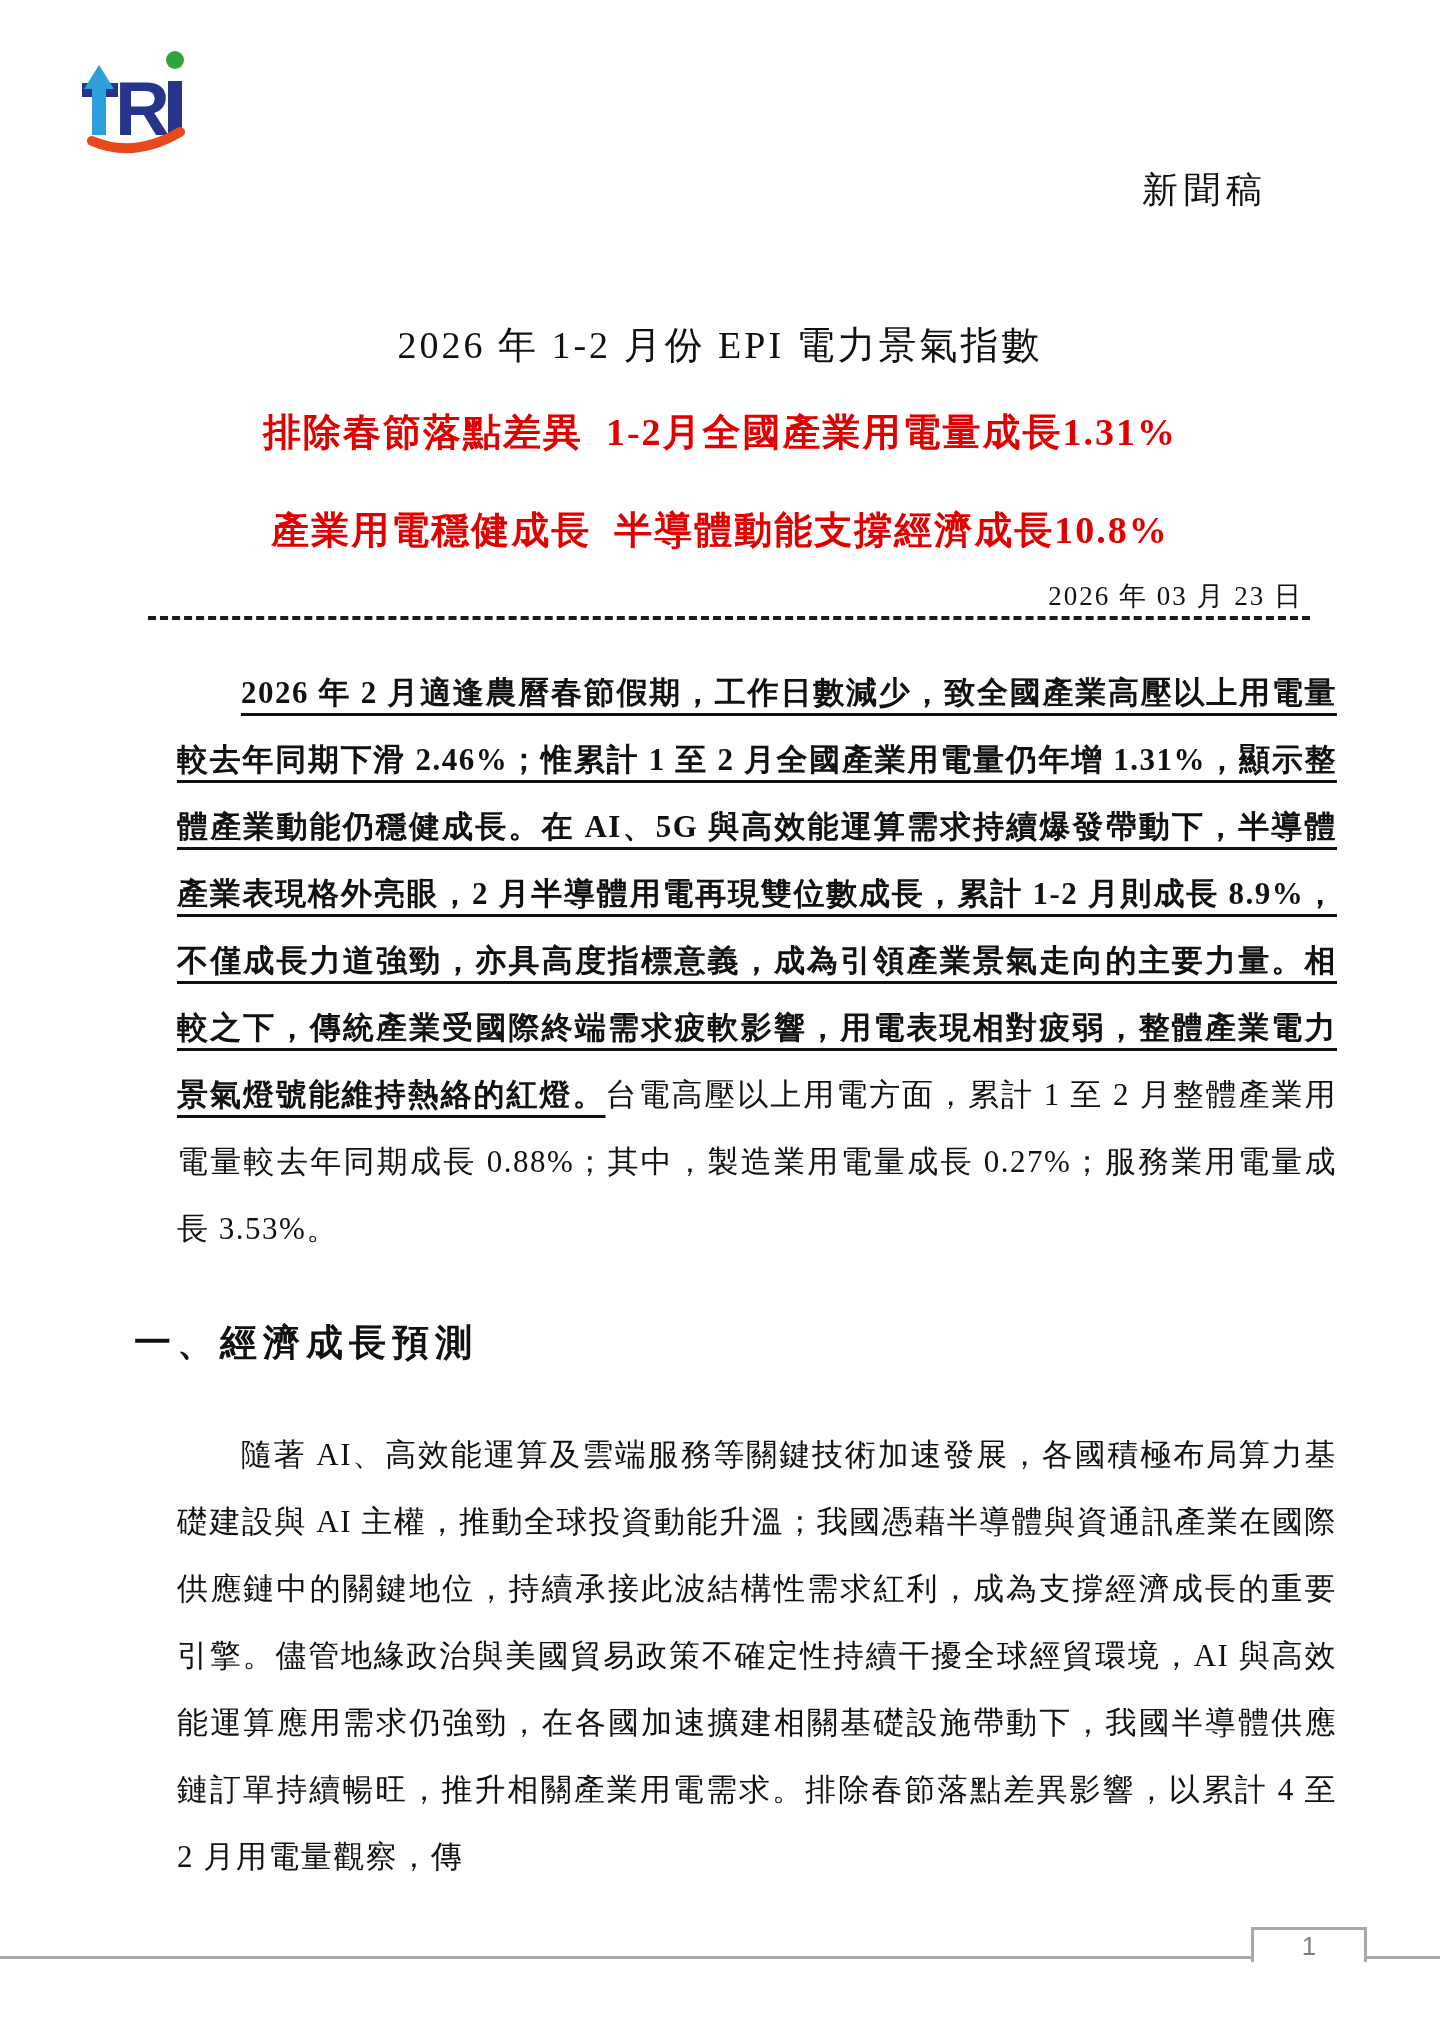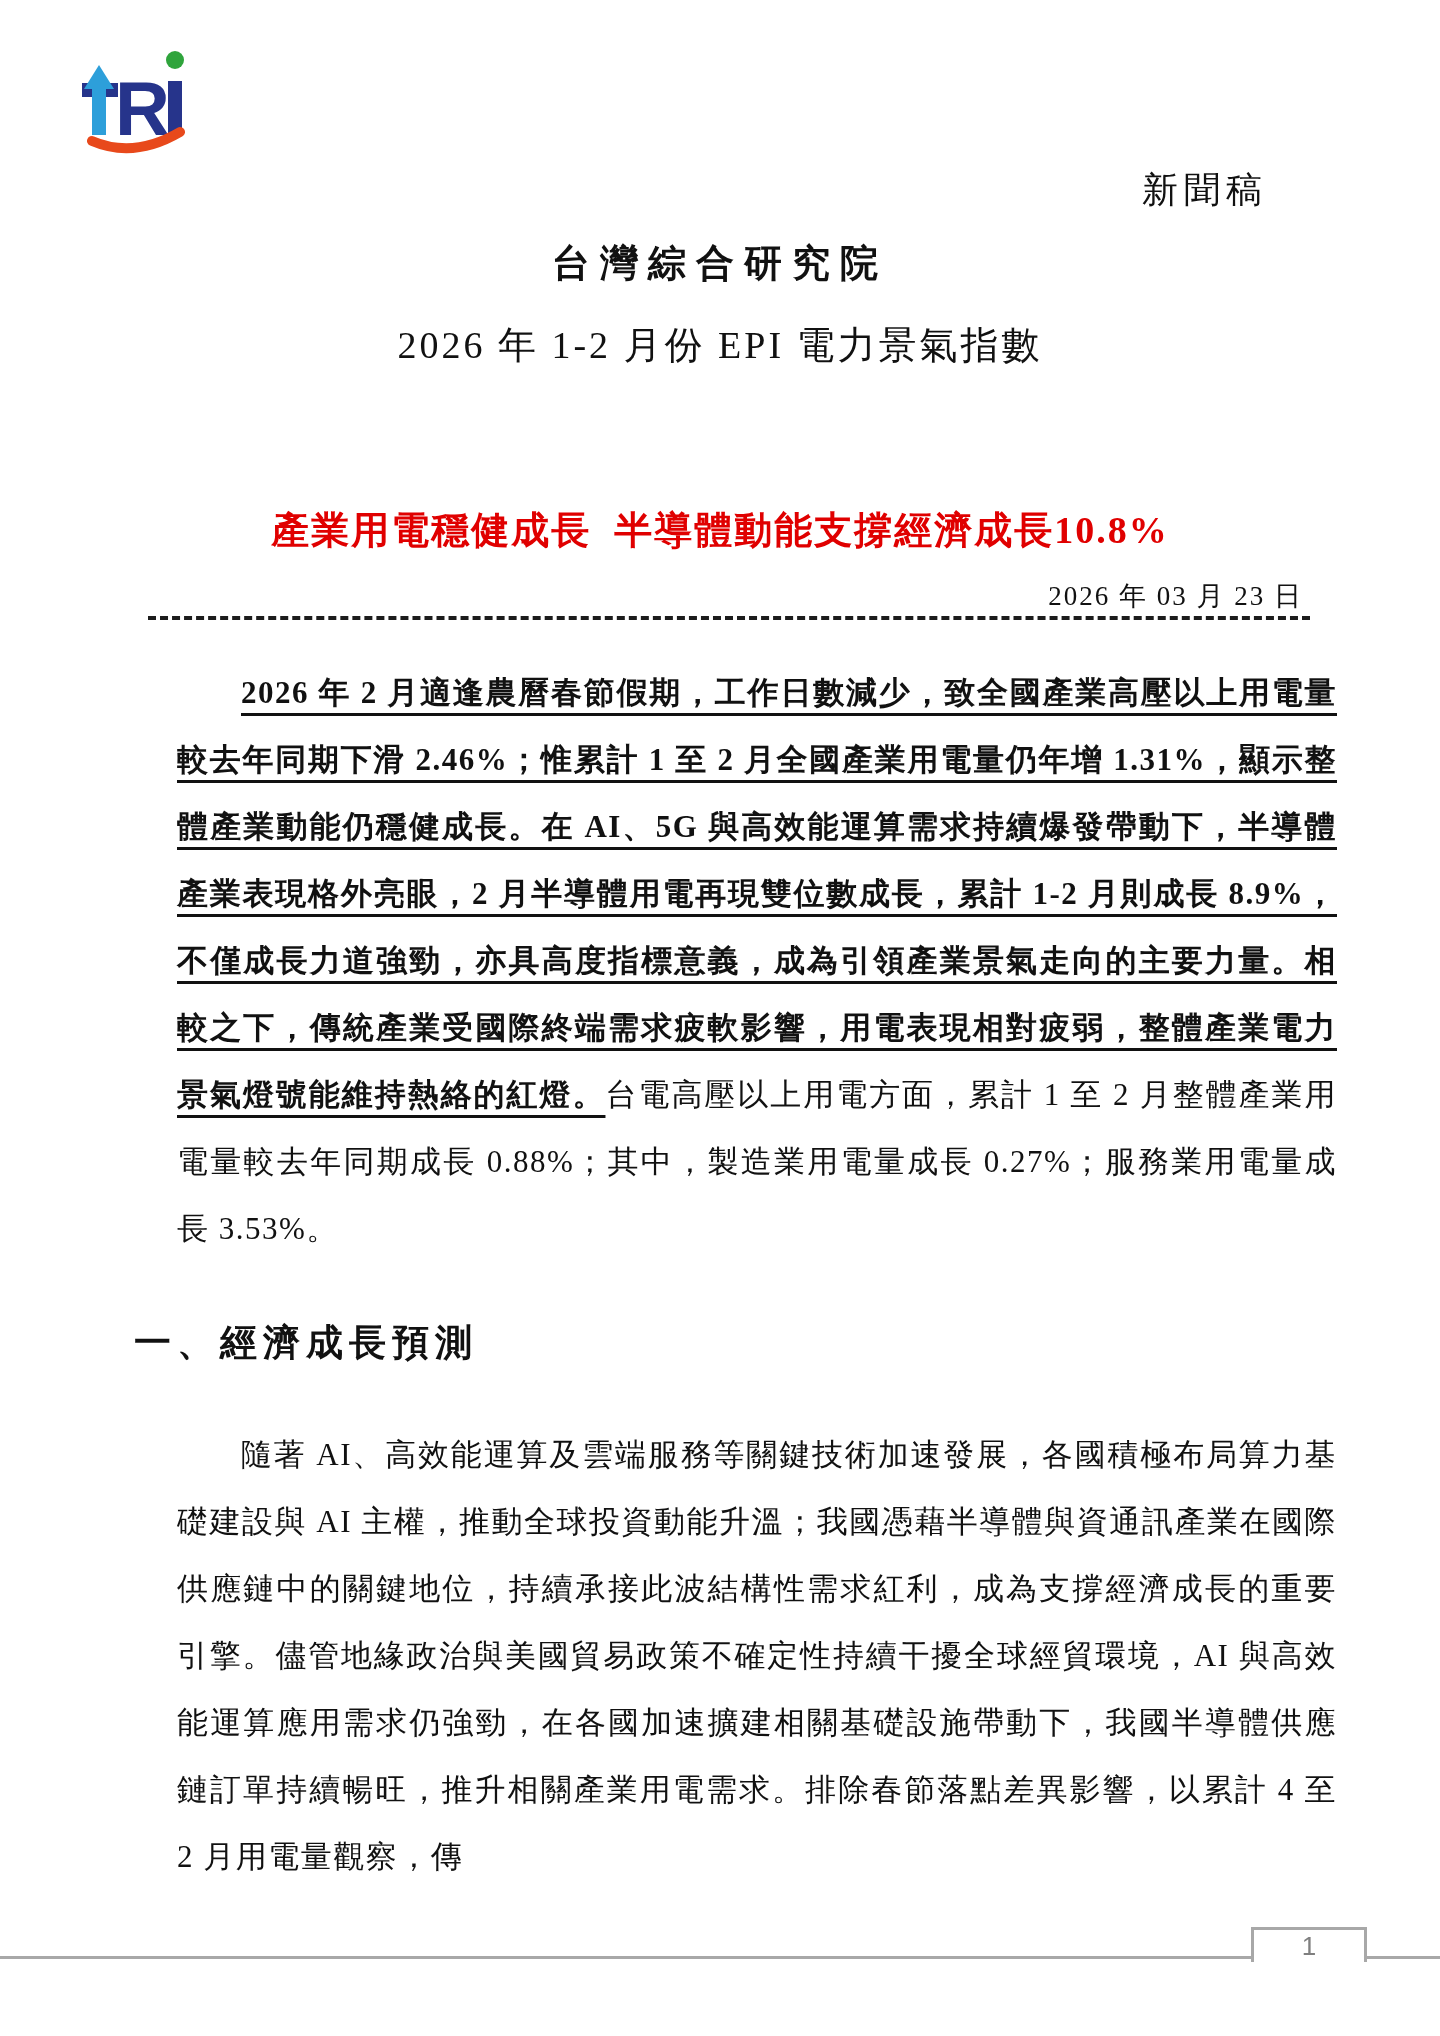--- a/index.html
+++ b/index.html
@@ -92,22 +92,22 @@
 
     <rect x="86" y="36" width="14" height="54" fill="#26348b"></rect>
 
     <circle cx="93" cy="15" r="9" fill="#2fa43c"></circle>
 
     <path d="M 10 96 Q 52 114 98 87" stroke="#e8491b" stroke-width="10" fill="none" stroke-linecap="round"></path>
   </svg>
 
   <div class="doc-type">新聞稿</div>
 
-  <div class="center-line title-org">台灣綜合研究院</div>
   <div class="center-line title-report">2026 年 1-2 月份 EPI 電力景氣指數</div>
+  <div class="center-line headline headline-1">排除春節落點差異  1-2月全國產業用電量成長1.31%</div>
   <div class="center-line headline headline-2">產業用電穩健成長  半導體動能支撐經濟成長10.8%</div>
 
   <div class="date-line">2026 年 03 月 23 日</div>
   <div class="dashed-separator"></div>
 
   <p class="para para-1"><span class="emphasis">2026 年 2 月適逢農曆春節假期，工作日數減少，致全國產業高壓以上用電量較去年同期下滑 2.46%；惟累計 1 至 2 月全國產業用電量仍年增 1.31%，顯示整體產業動能仍穩健成長。在 AI、5G 與高效能運算需求持續爆發帶動下，半導體產業表現格外亮眼，2 月半導體用電再現雙位數成長，累計 1-2 月則成長 8.9%，不僅成長力道強勁，亦具高度指標意義，成為引領產業景氣走向的主要力量。相較之下，傳統產業受國際終端需求疲軟影響，用電表現相對疲弱，整體產業電力景氣燈號能維持熱絡的紅燈。</span><span>台電高壓以上用電方面，累計 1 至 2 月整體產業用電量較去年同期成長 0.88%；其中，製造業用電量成長 0.27%；服務業用電量成長 3.53%。</span></p>
 
   <div class="section-title">一、經濟成長預測</div>
 
   <p class="para para-2">隨著 AI、高效能運算及雲端服務等關鍵技術加速發展，各國積極布局算力基礎建設與 AI 主權，推動全球投資動能升溫；我國憑藉半導體與資通訊產業在國際供應鏈中的關鍵地位，持續承接此波結構性需求紅利，成為支撐經濟成長的重要引擎。儘管地緣政治與美國貿易政策不確定性持續干擾全球經貿環境，AI 與高效能運算應用需求仍強勁，在各國加速擴建相關基礎設施帶動下，我國半導體供應鏈訂單持續暢旺，推升相關產業用電需求。排除春節落點差異影響，以累計 4 至 2 月用電量觀察，傳</p>

